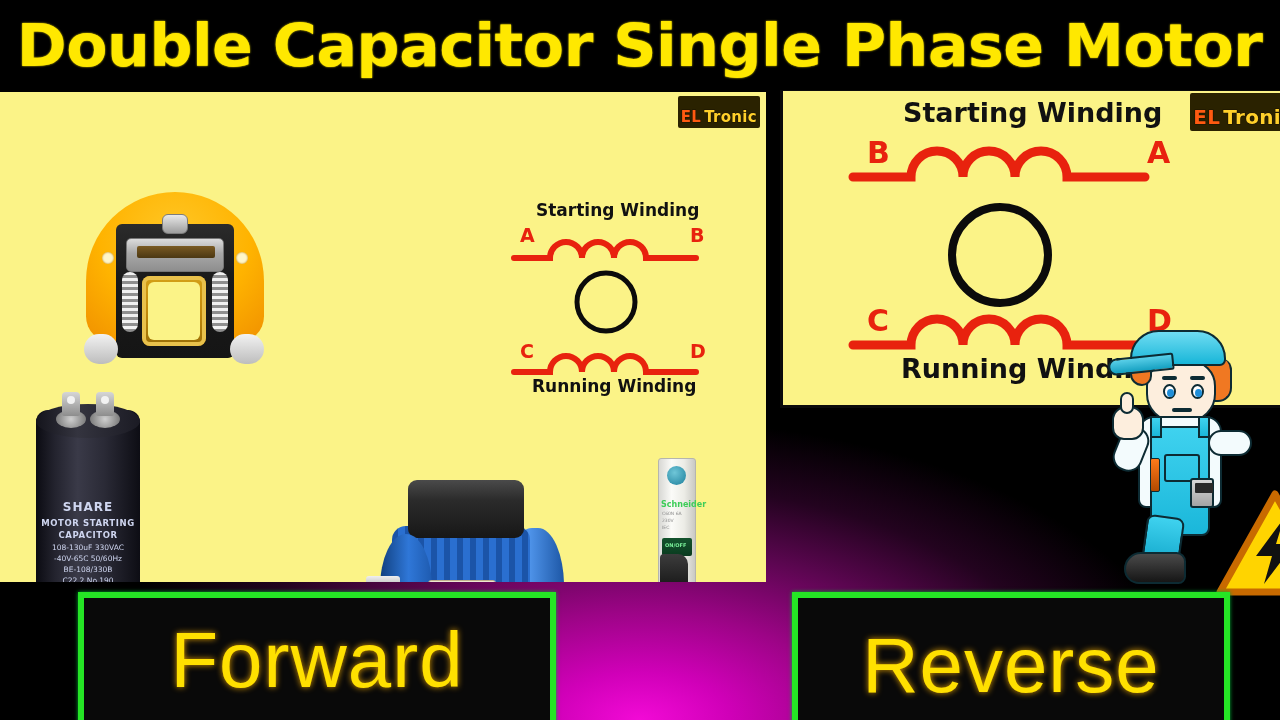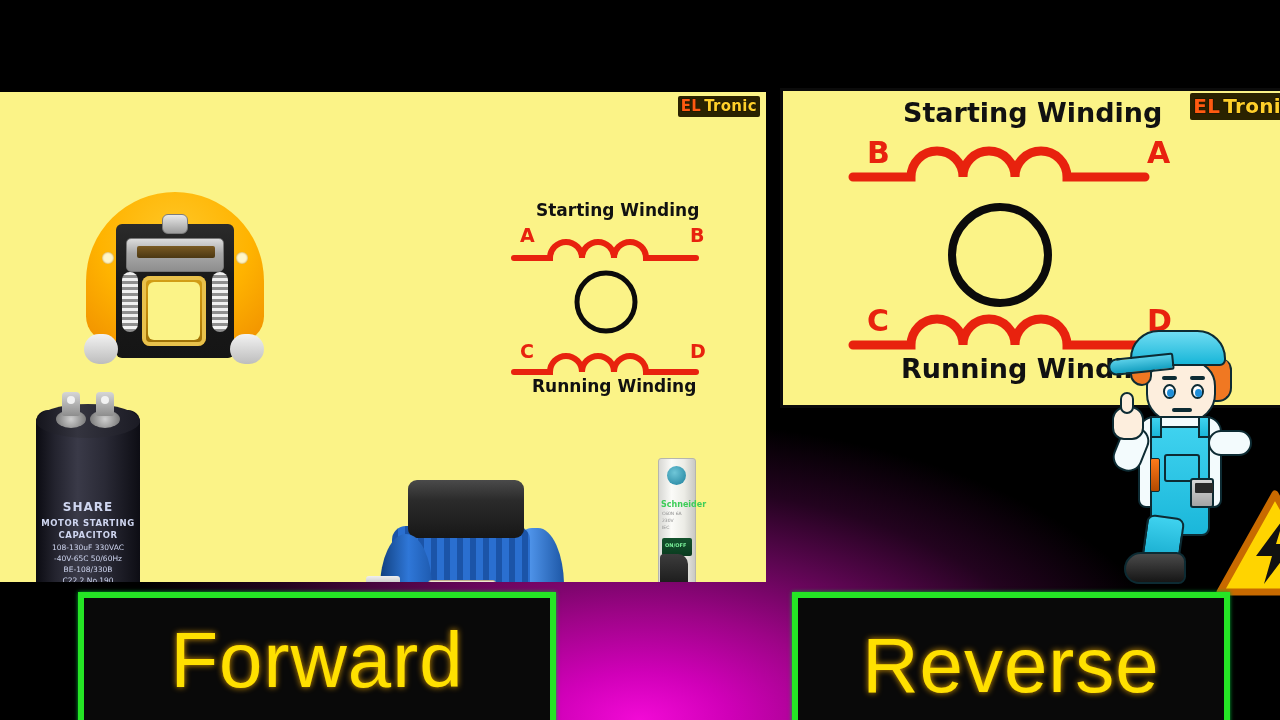--- a/index.html
+++ b/index.html
@@ -37,21 +37,21 @@
 
   
   .panel { position:absolute; background:#fbf387; z-index:3; overflow:hidden; }
   .panel-left  { left:0px;   top:92px; width:766px; height:490px; }
   .panel-right { left:780px; top:88px; width:500px; height:320px; border:3px solid #0b0b0b;
                  border-right:none; }
 
   
   .wm { position:absolute; font-weight:700; font-size:15px; letter-spacing:.3px;
         font-family:"DejaVu Sans", sans-serif; white-space:nowrap; z-index:8;
-        background:#2a2200; padding:1px 3px 2px 3px; border-radius:2px; }
+        background:#2a2200; padding:12px 3px 2px 3px; border-radius:2px; }
   .wm .el { color:#ff5a10; -webkit-text-stroke:1.1px #1a1200; paint-order:stroke fill; }
   .wm .tr { color:#ffd02a; -webkit-text-stroke:1.1px #1a1200; paint-order:stroke fill; margin-left:3px; }
   .wm-left  { right:6px;  top:4px; }
   .wm-right { right:-4px; top:2px; font-size:20px; }
 
   
   .sch { position:absolute; }
   .sch .lab { position:absolute; font-weight:700; color:#111;
               font-family:"DejaVu Sans", sans-serif; white-space:nowrap; }
   .sch .term { position:absolute; font-weight:700; color:#e8220e;
@@ -229,20 +229,23 @@
   .lab-reverse { left:792px; top:592px; width:438px; height:146px; }
 </style>
 </head>
 <body>
 
 <div id="stage">
 
   <div class="glow"></div>
   <div class="glow2"></div>
 
+  <div class="title-bar">
+    <div class="title-text">Double Capacitor Single Phase Motor</div>
+  </div>
 
   <div class="panel panel-left">
 
     <div class="wm wm-left">
       <span class="el">EL</span><span class="tr">Tronic</span>
     </div>
 
     <div class="cent-wrap">
       <div class="cent-bracket"></div>
       <div class="cent-hole" style="left:24px;top:64px"></div>

